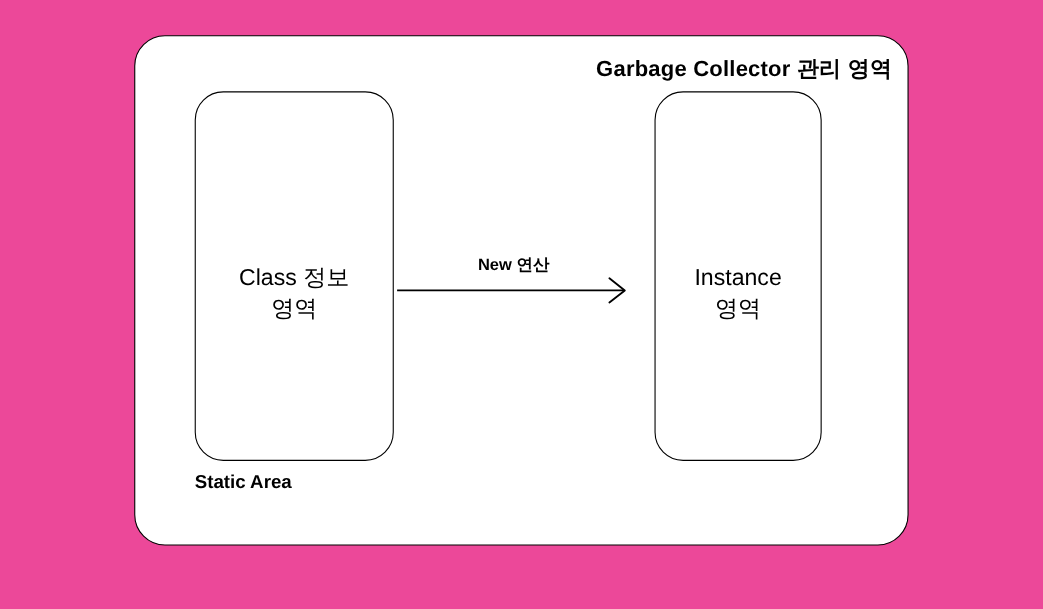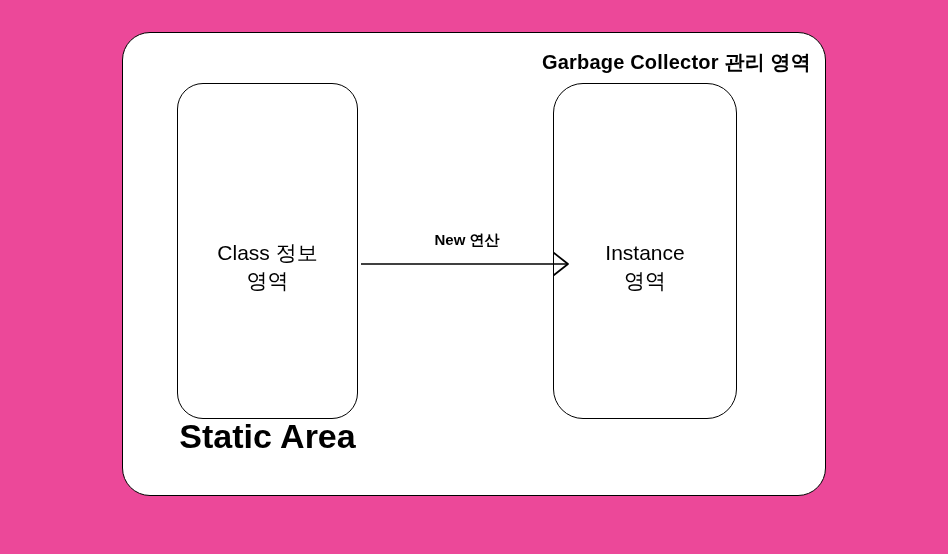--- a/index.html
+++ b/index.html
@@ -54,32 +54,31 @@
     white-space: pre-line;
     margin-top: 32px;
   }
   .box-left {
     left: 54px;
     top: 50px;
     width: 181px;
     height: 336px;
   }
   .box-right {
-    left: 430px;
+    left: 472px;
     top: 50px;
-    width: 184px;
+    width: 152px;
     height: 336px;
-    border-radius: 30px;
   }
   .box-caption {
     position: absolute;
-    top: 384px;
-    font-size: 34px;
+    top: 396px;
+    font-size: 17px;
     font-weight: 700;
-    text-align: center;
+    text-align: left;
     white-space: nowrap;
   }
   .caption-left {
     left: 54px;
     width: 181px;
   }
   .caption-right {
     left: 450px;
     width: 184px;
   }

